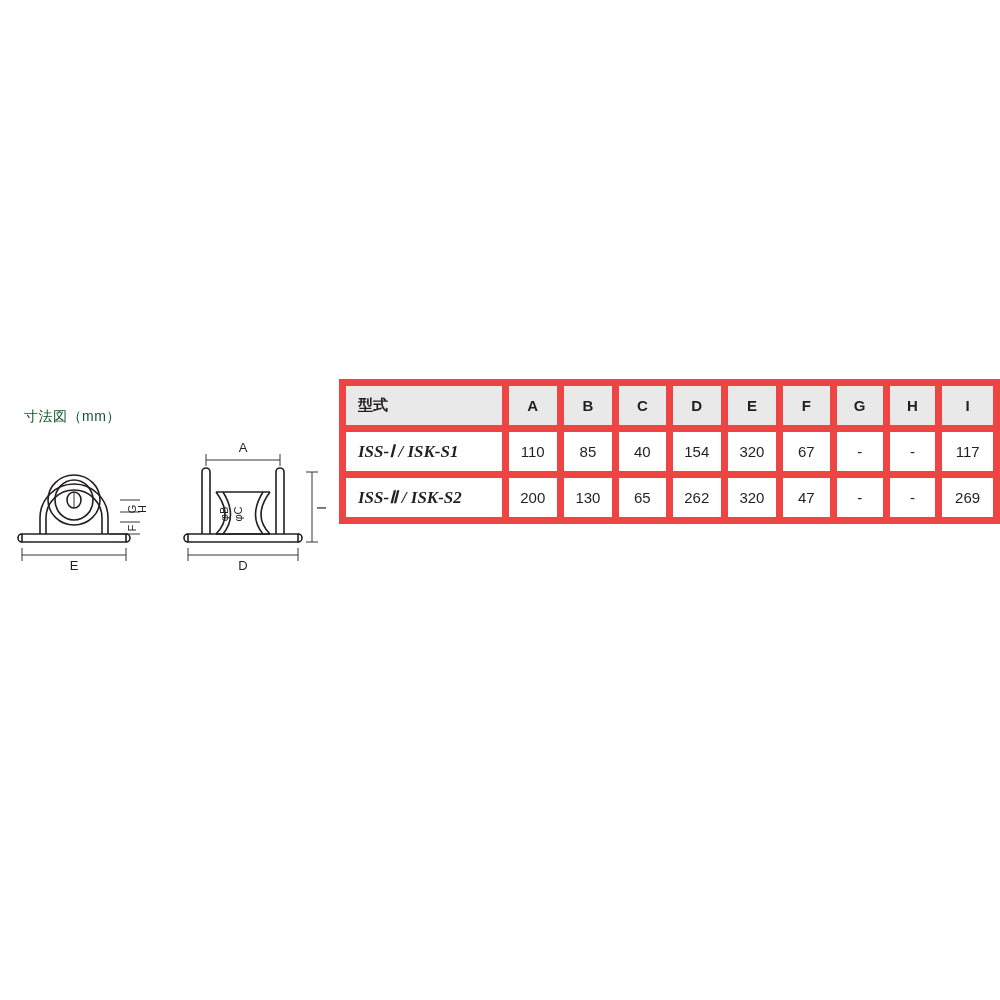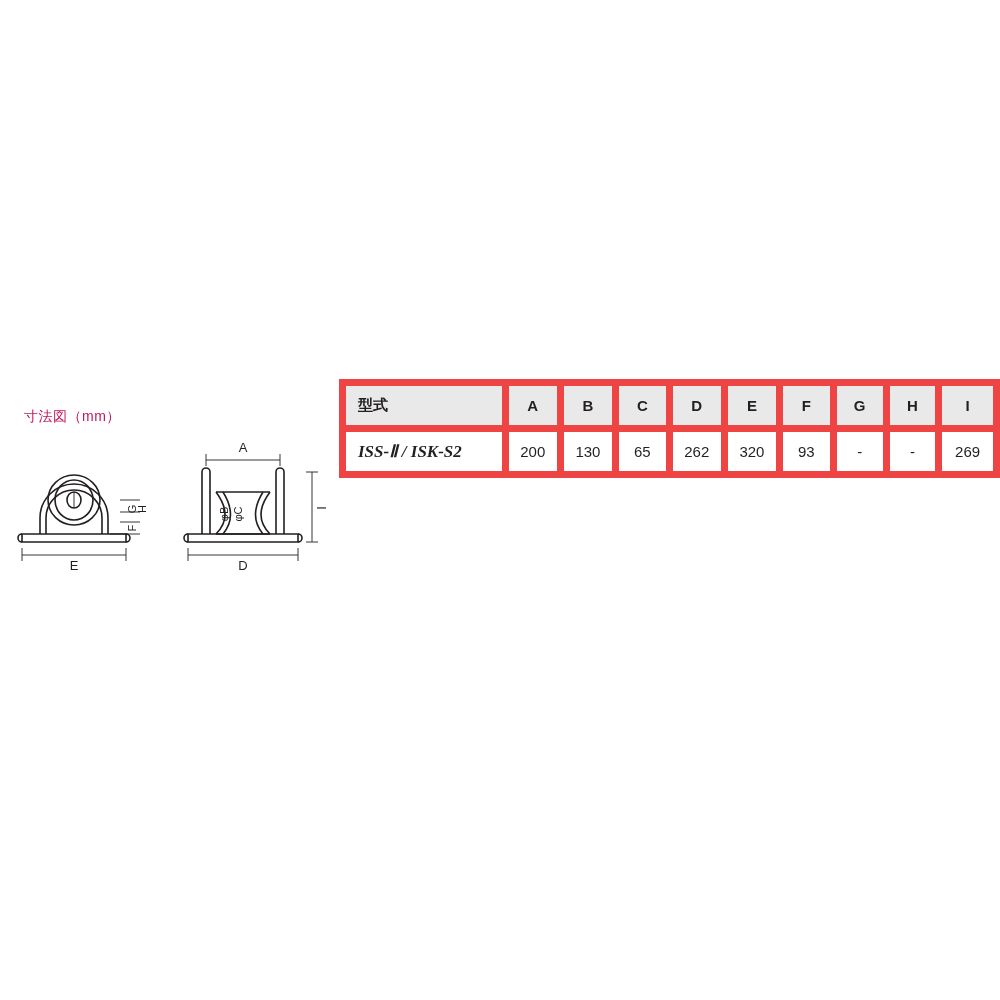--- a/index.html
+++ b/index.html
@@ -29,21 +29,21 @@
     top: 370px;
     width: 330px;
     height: 260px;
   }
 
   .drawing-caption {
     position: absolute;
     left: 14px;
     top: 38px;
     font-size: 14px;
-    color: #be185d;
+    color: #14532d;
     letter-spacing: 0.5px;
     white-space: nowrap;
   }
 
   .fig {
     position: absolute;
   }
 
   .fig-front { left: 0px; top: 60px; }
   .fig-side  { left: 170px; top: 60px; }
@@ -213,27 +213,39 @@
         <th class="col-dim">D</th>
         <th class="col-dim">E</th>
         <th class="col-dim">F</th>
         <th class="col-dim">G</th>
         <th class="col-dim">H</th>
         <th class="col-i">I</th>
       </tr>
     </thead>
     <tbody>
       <tr>
+        <td class="model-cell">ISS-Ⅰ / ISK-S1</td>
+        <td>110</td>
+        <td>85</td>
+        <td>40</td>
+        <td>154</td>
+        <td>320</td>
+        <td>67</td>
+        <td>-</td>
+        <td>-</td>
+        <td>117</td>
+      </tr>
+      <tr>
         <td class="model-cell">ISS-Ⅱ / ISK-S2</td>
         <td>200</td>
         <td>130</td>
         <td>65</td>
         <td>262</td>
         <td>320</td>
-        <td>93</td>
+        <td>47</td>
         <td>-</td>
         <td>-</td>
         <td>269</td>
       </tr>
     </tbody>
   </table>
 
 </div>
 
 </body></html>

